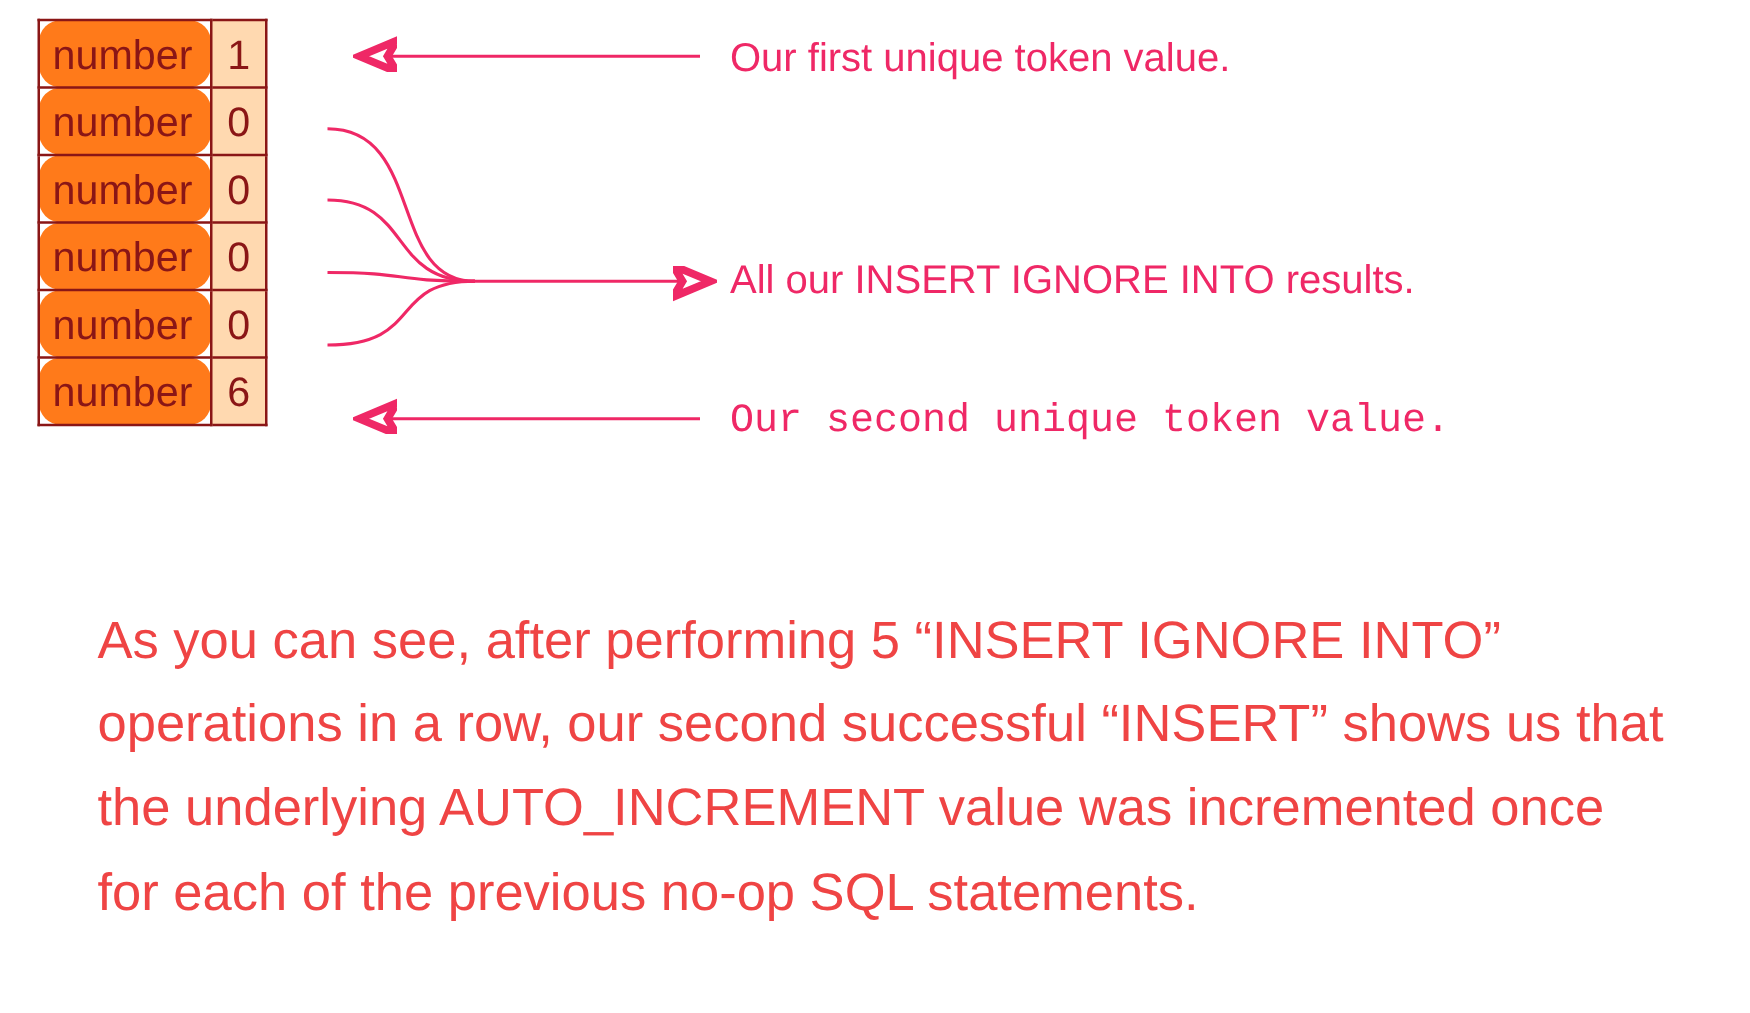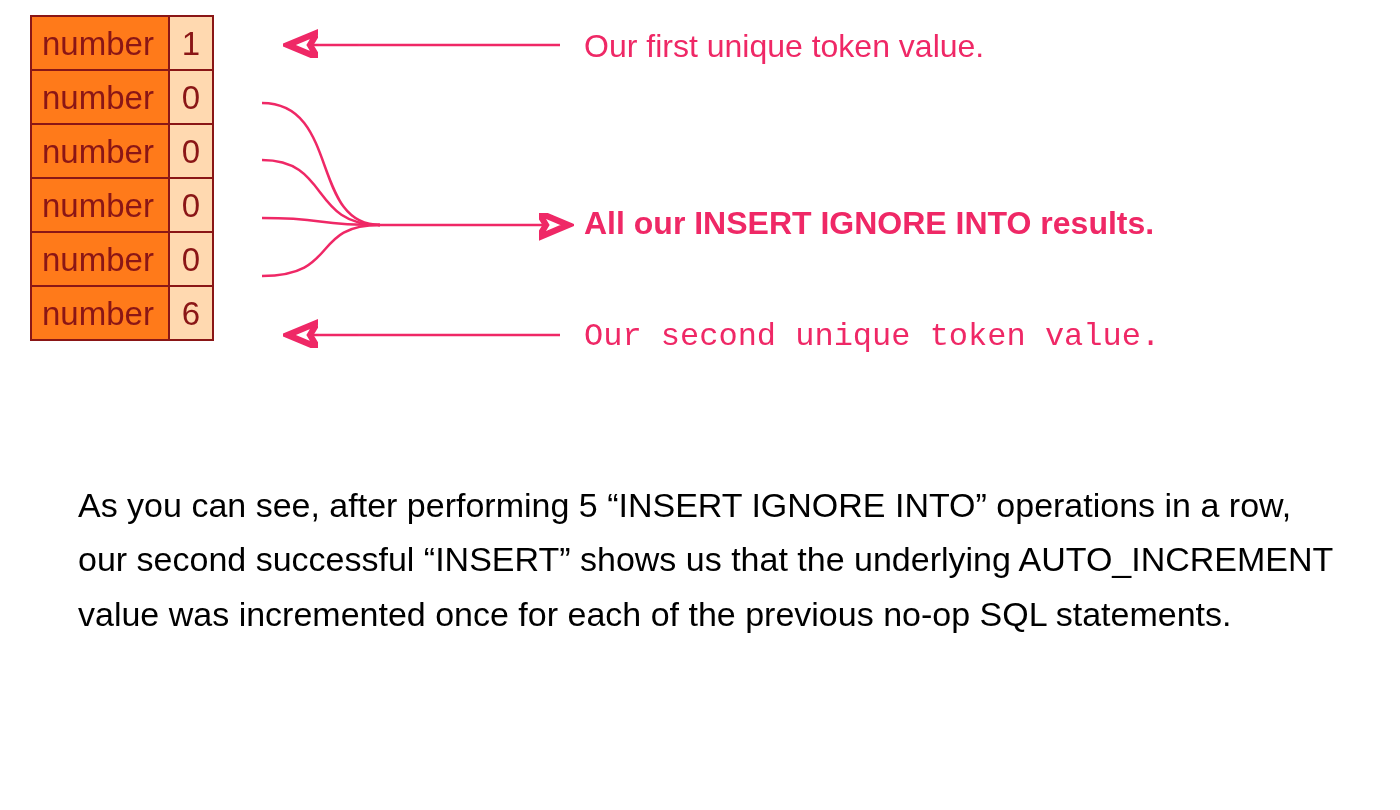--- a/index.html
+++ b/index.html
@@ -28,50 +28,51 @@
     font-size: 33px;
     line-height: 1;
     padding: 10px 12px 9px 12px;
     color: #8a1616;
     vertical-align: middle;
   }
   .tbl td.label {
     background: #ff7a1a;
     padding-right: 14px;
     padding-left: 10px;
+    border-radius: 18px;
   }
   .tbl td.val {
     background: #ffd9b0;
     text-align: center;
     width: 26px;
     padding-left: 8px;
     padding-right: 8px;
   }
 
   
   .anno {
     position: absolute;
     font-size: 32px;
     color: #ef2866;
     white-space: nowrap;
     text-align: right;
   }
   .anno1 { top: 28px;  left: 584px; }
-  .anno2 { top: 205px; left: 584px; font-weight: bold; }
+  .anno2 { top: 205px; left: 584px; }
   .anno3 { top: 318px; left: 584px; font-family: Liberation Mono, monospace; }
 
   
   .para {
     position: absolute;
     top: 478px;
     left: 78px;
     right: 60px;
-    font-size: 34px;
+    font-size: 42px;
     line-height: 1.6;
-    color: #000000;
+    color: #ef4444;
   }
 
   
   .connectors {
     position: absolute;
     top: 0; left: 0;
     width: 1400px;
     height: 460px;
     pointer-events: none;
   }

